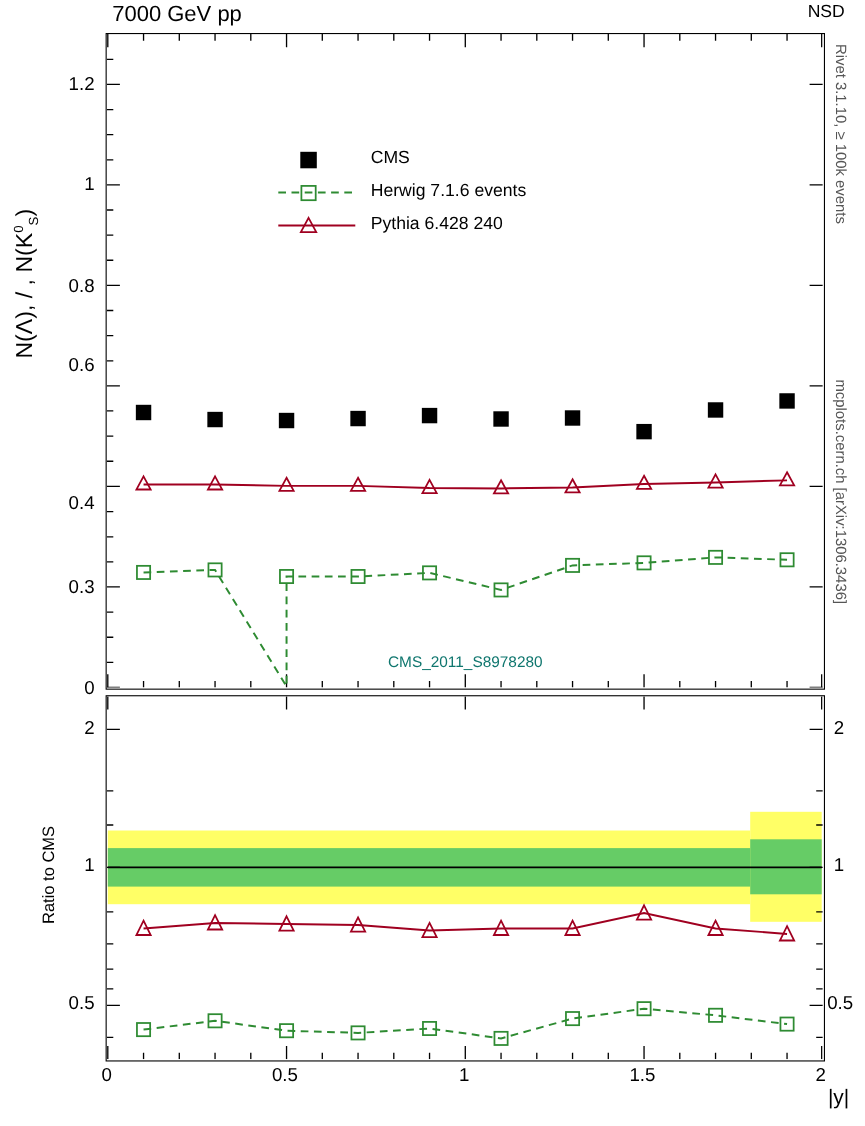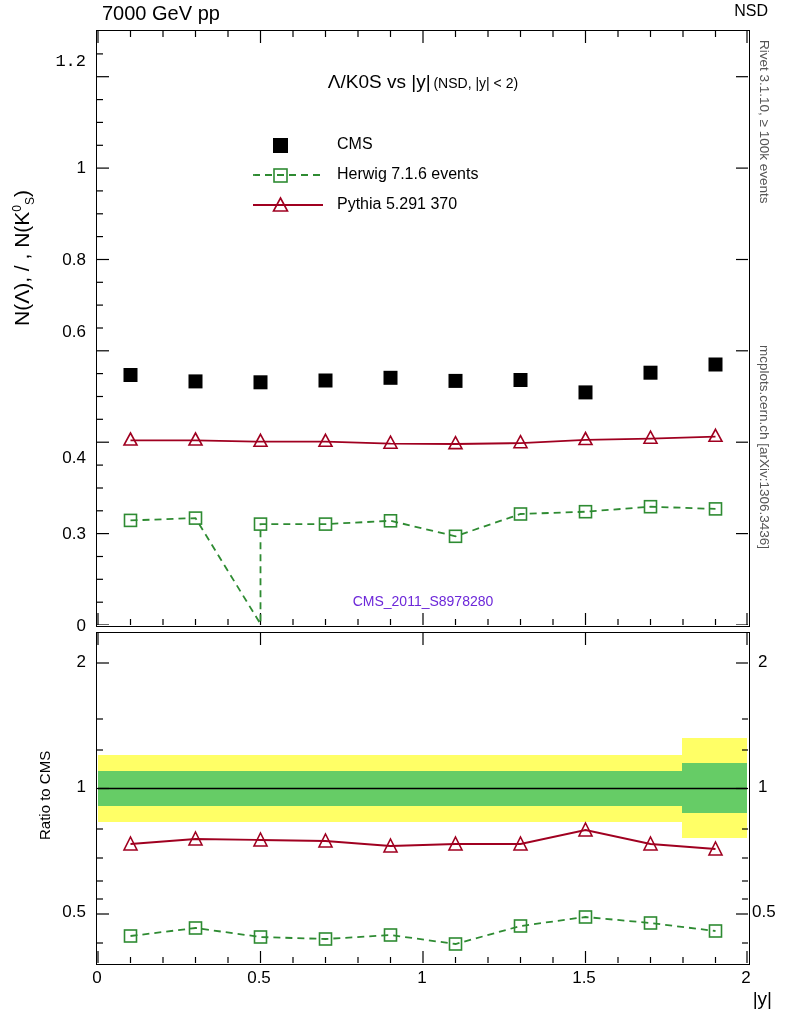--- a/index.html
+++ b/index.html
@@ -60,21 +60,21 @@
   
   .rside { font-size: 13.5px; color: #555; }
 
   .axis-num { position: absolute; font-size: 17px; text-align: right; }
   .axis-num-r { position: absolute; font-size: 17px; text-align: left; }
   .axis-num-x { position: absolute; font-size: 17px; text-align: center; }
 
   .watermark {
     position: absolute;
     font-size: 14px;
-    color: #6d28d9;
+    color: #0f766e;
     left: 0; width: 100%;
     text-align: center;
   }
 
   
   #legend {
     position: absolute;
     left: 150px; top: 100px;
     font-size: 16px;
   }
@@ -105,25 +105,20 @@
     <div class="rside" style="position:absolute; left:16px; top:0; transform:rotate(90deg); transform-origin:0 0; white-space:nowrap;">mcplots.cern.ch [arXiv:1306.3436]</div>
   </div>
 
   <div style="position:absolute; left:36px; top:660px; width:22px; height:180px;">
     <div style="position:absolute; left:0; top:0; width:180px; transform:rotate(-90deg); transform-origin:0 0; translate:0 180px; font-size:15px; white-space:nowrap;">Ratio to CMS</div>
   </div>
 
   <div class="txt" id="xlab">|y|</div>
 
   <div id="main-frame">
-    <div class="inner-title-wrap">
-      <span style="font-size:19px;">
-        Λ/K0S vs |y|<span style="font-size:14px;"> (NSD, |y| &lt; 2)</span>
-      </span>
-    </div>
 
     <svg width="651" height="594" viewBox="0 0 651 594">
 
       <g stroke="#000" stroke-width="1.2">
 
         <line x1="1" y1="594" x2="1" y2="582"></line>
         <line x1="163.5" y1="594" x2="163.5" y2="582"></line>
         <line x1="326" y1="594" x2="326" y2="582"></line>
         <line x1="488.5" y1="594" x2="488.5" y2="582"></line>
         <line x1="650" y1="594" x2="650" y2="582"></line>
@@ -269,34 +264,34 @@
         </div>
         <div class="leg-label">Herwig 7.1.6 events</div>
       </div>
       <div class="leg-row">
         <div class="leg-sym">
           <svg width="84" height="28">
             <line x1="6" y1="14" x2="76" y2="14" stroke="#a00020" stroke-width="1.8"></line>
             <polygon points="33.5,7 40.5,20 26.5,20" fill="none" stroke="#a00020" stroke-width="1.6"></polygon>
           </svg>
         </div>
-        <div class="leg-label">Pythia 5.291 370</div>
+        <div class="leg-label">Pythia 6.428 240</div>
       </div>
     </div>
 
     <div class="watermark" style="top:562px;">CMS_2011_S8978280</div>
   </div>
 
   <div class="axis-num" style="left:38px; top:616px; width:48px;">0</div>
   <div class="axis-num" style="left:28px; top:524px; width:58px;">0.3</div>
   <div class="axis-num" style="left:28px; top:433px; width:58px;margin-top:15px;">0.4</div>
   <div class="axis-num" style="left:28px; top:322px; width:58px;">0.6</div>
   <div class="axis-num" style="left:28px; top:250px; width:58px;">0.8</div>
   <div class="axis-num" style="left:38px; top:158px; width:48px;">1</div>
-  <div class="axis-num" style="left:28px; top:52px; width:58px;font-family:Liberation Mono, monospace;">1.2</div>
+  <div class="axis-num" style="left:28px; top:67px; width:58px;">1.2</div>
 
   <div id="ratio-frame">
     <svg width="651" height="330" viewBox="0 0 651 330">
 
       <g>
         <rect x="1" y="122" width="584" height="67" fill="#ffff66"></rect>
         <rect x="585" y="105" width="65" height="100" fill="#ffff66"></rect>
       </g>
 
       <g>

